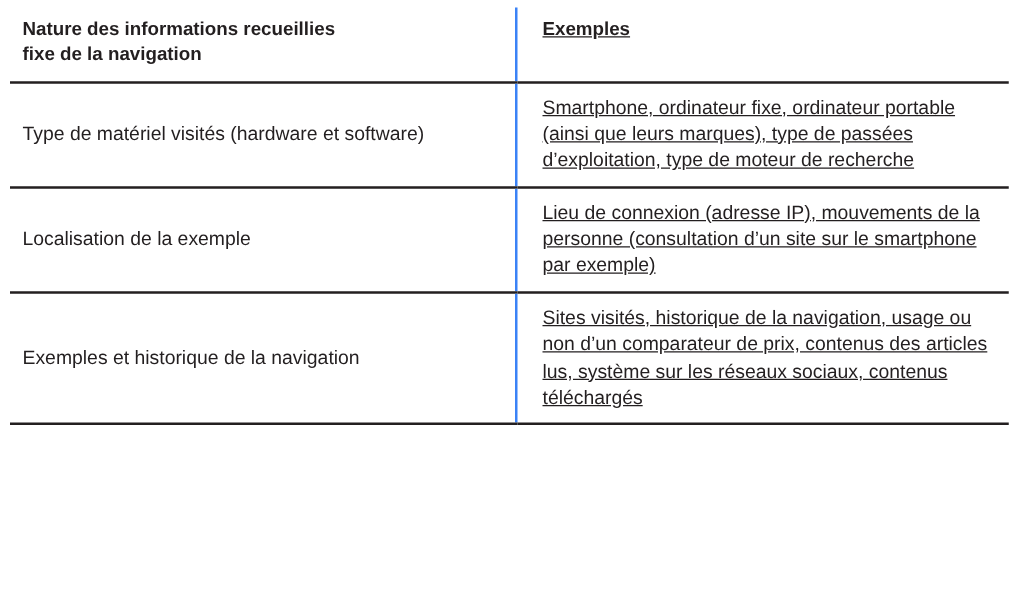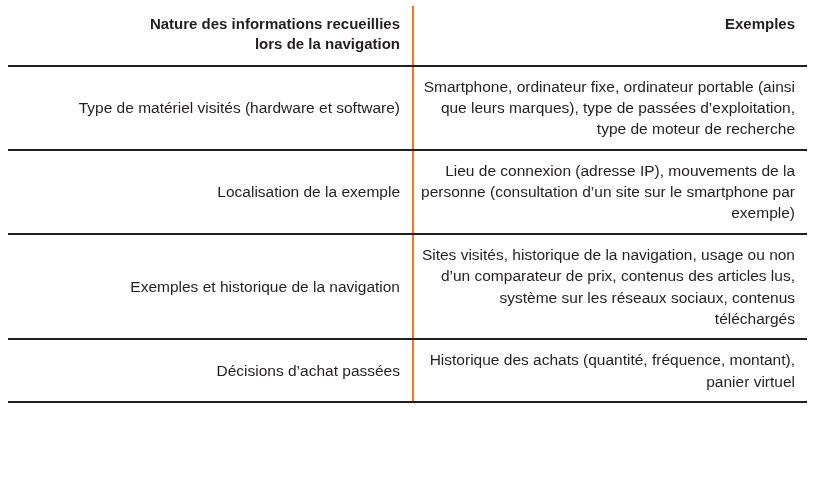--- a/index.html
+++ b/index.html
@@ -28,25 +28,25 @@
   table.info-table col.col-left { width: 405px; }
   table.info-table col.col-right { width: 394px; }
 
   table.info-table td {
     vertical-align: middle;
     padding: 9px 12px 9px 10px;
     font-size: 15.5px;
     line-height: 1.38;
     border-bottom: 2px solid #231f20;
     border-right: none;
-    text-align: right;
   }
   table.info-table td.cell-right {
-    border-left: 2px solid #f97316;
-    padding-left: 4px;
+    border-left: 2px solid #3b82f6;
+    padding-left: 20px;
+    text-decoration: underline;
   }
   table.info-table tr.header-row td {
     font-weight: bold;
     font-size: 15px;
     line-height: 1.35;
     padding-top: 8px;
     padding-bottom: 10px;
     vertical-align: top;
   }
   table.info-table tr.header-row td.cell-right {
@@ -64,21 +64,21 @@
 <div class="table-wrap">
   <table class="info-table">
     <colgroup>
       <col class="col-left">
       <col class="col-right">
     </colgroup>
     <tbody>
       <tr class="header-row">
         <td class="cell-left">
           <span class="hdr-line">Nature des informations recueillies</span>
-          <span class="hdr-line">lors de la navigation</span>
+          <span class="hdr-line">fixe de la navigation</span>
         </td>
         <td class="cell-right">
           <span class="hdr-line">Exemples</span>
         </td>
       </tr>
 
       <tr>
         <td class="cell-left">
           <span class="cell-text">Type de matériel visités (hardware et software)</span>
         </td>
@@ -99,23 +99,15 @@
 
       <tr>
         <td class="cell-left">
           <span class="cell-text">Exemples et historique de la navigation</span>
         </td>
         <td class="cell-right">
           <span class="cell-text">Sites visités, historique de la navigation, usage ou non d’un comparateur de prix, contenus des articles lus, système sur les réseaux sociaux, contenus téléchargés</span>
         </td>
       </tr>
 
-      <tr>
-        <td class="cell-left">
-          <span class="cell-text">Décisions d’achat passées</span>
-        </td>
-        <td class="cell-right">
-          <span class="cell-text">Historique des achats (quantité, fréquence, montant), panier virtuel</span>
-        </td>
-      </tr>
     </tbody>
   </table>
 </div>
 
 </body></html>

